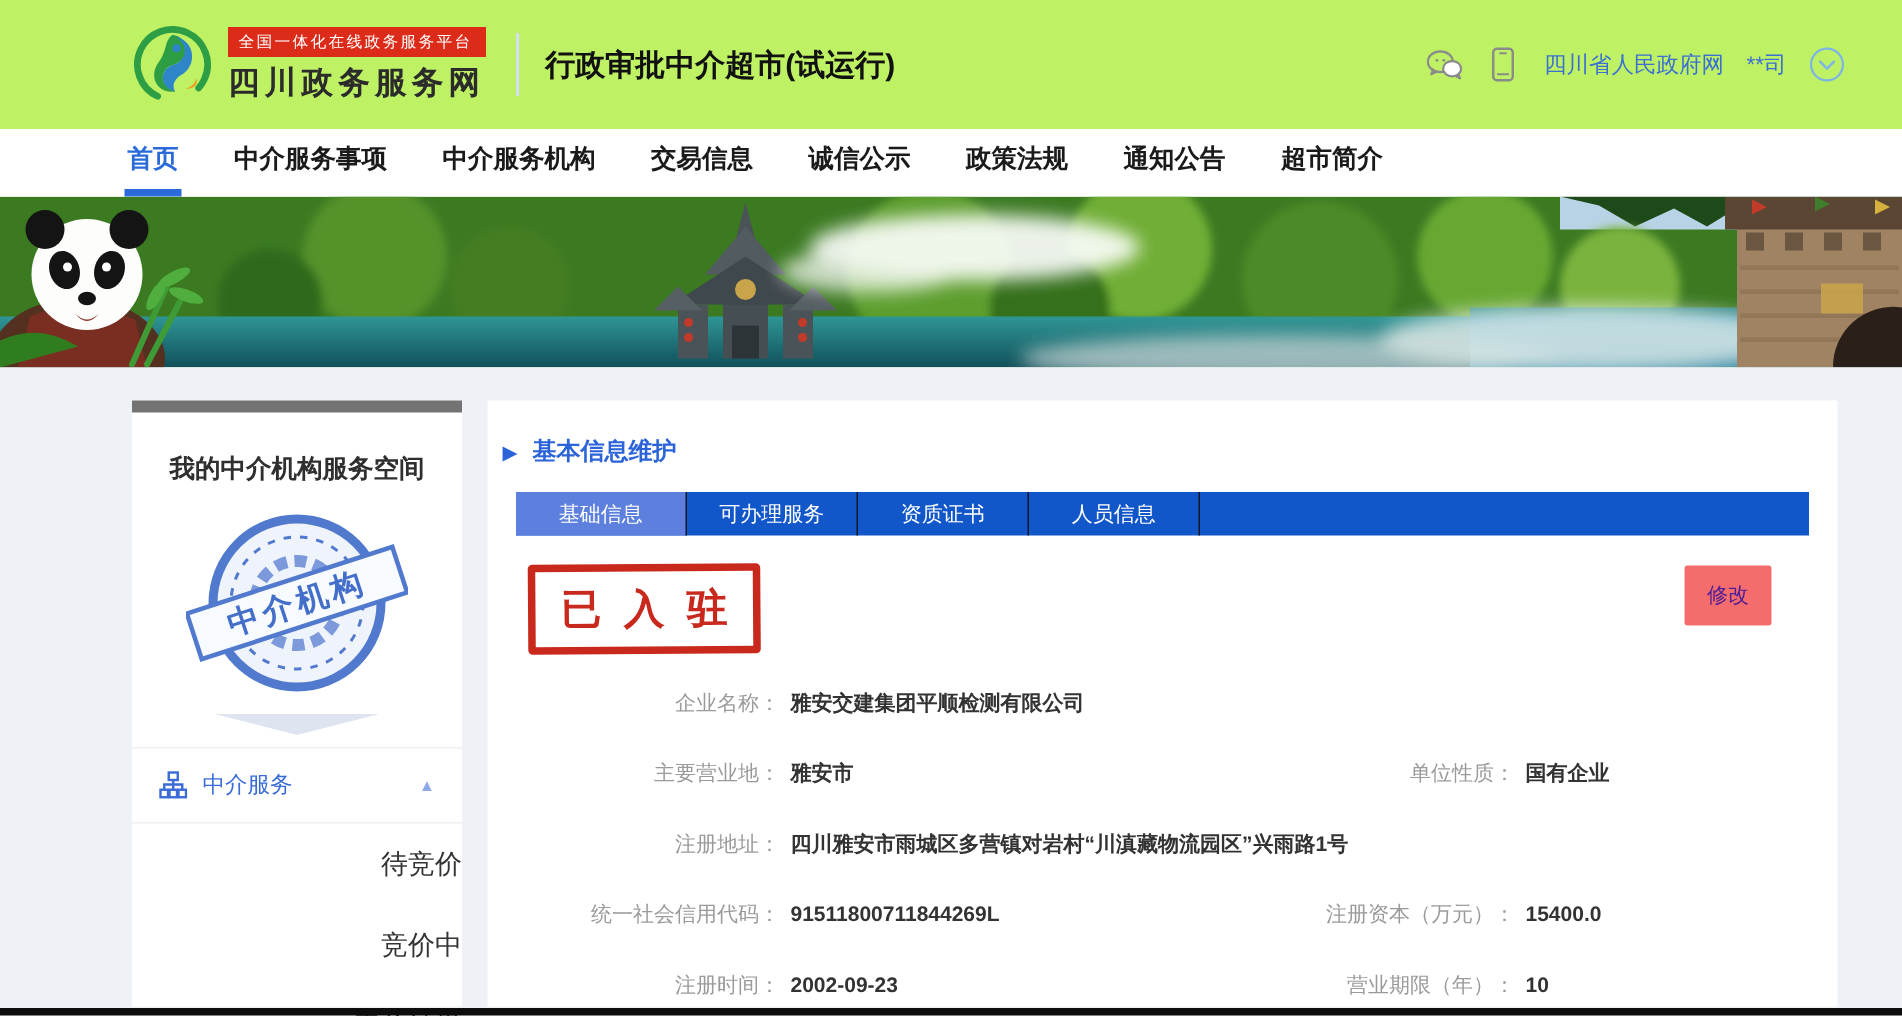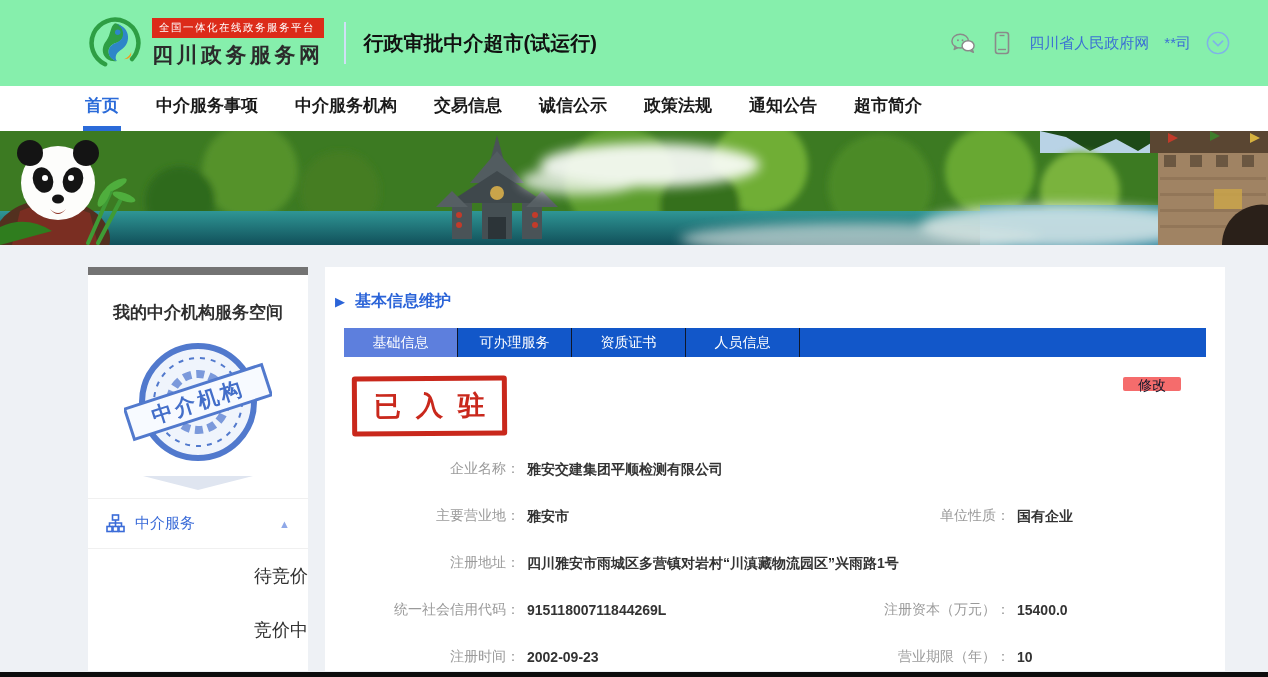--- a/index.html
+++ b/index.html
@@ -1,20 +1,20 @@
 <!DOCTYPE html>
 <html><head>
 <meta charset="utf-8">
 <style>
   * { margin:0; padding:0; box-sizing:border-box; }
   body { font-family:"Liberation Sans", sans-serif; background:#fff; }
   .page { position:relative; width:1268px; height:677px; overflow:hidden; background:#fff; }
 
   
-  .header { height:86px; display:flex; align-items:center; padding-left:88px; background:#86efac; }
+  .header { height:86px; display:flex; align-items:center; padding-left:88px; background:#bef264; }
   .logo-svg { width:54px; height:54px; margin-right:10px; }
   .brand { display:flex; flex-direction:column; }
   .brand-badge { background:#dc2b19; color:#fff; font-size:10.5px; letter-spacing:1.5px; padding:3px 7px; white-space:nowrap; }
   .brand-name { font-size:21px; font-weight:bold; color:#2b2b2b; letter-spacing:3.5px; margin-top:3px; }
   .header-divider { width:2px; height:42px; background:#cfe0f5; margin:0 18px 0 20px; }
   .page-title { font-size:20px; font-weight:bold; color:#111; }
   .header-right { margin-left:auto; display:flex; align-items:center; gap:15px; padding-right:38px; }
   .hicon { width:24px; height:24px; display:flex; align-items:center; justify-content:center; cursor:pointer; }
   .gov-link { color:#3b6fd4; font-size:15px; text-decoration:none; cursor:pointer; }
   .username { color:#3b6fd4; font-size:15px; cursor:pointer; }
@@ -46,21 +46,21 @@
 
   
   .main { position:absolute; left:325px; top:22px; width:900px; bottom:6px; background:#fff; }
   .section-head { display:flex; align-items:center; padding:24px 18px 16px 10px; }
   .section-arrow { color:#2b64d8; font-size:13px; margin-right:10px; }
   .section-title { color:#2b64d8; font-size:16px; font-weight:bold; }
   .tabbar { margin:0 19px; height:29px; background:#1257c9; display:flex; }
   .tab { width:114px; display:flex; align-items:center; justify-content:center; color:#fff; font-size:14px; cursor:pointer; border-right:1px solid #0f172a; }
   .tab.active { background:#5d7fdd; }
   .status-stamp { display:inline-block; margin:19px 0 0 27px; border:5px solid #c9281c; border-radius:3px; color:#c9281c; font-size:27px; font-weight:bold; letter-spacing:15px; padding:7px 2px 7px 17px; transform:rotate(-0.4deg); }
-  .edit-btn { position:absolute; right:44px; top:110px; width:58px; height:14px; background:#f56c6c; color:#0f172a; font-size:14px; border:none; border-radius:2px; cursor:pointer; }
+  .edit-btn { position:absolute; right:44px; top:110px; width:58px; height:40px; background:#f56c6c; color:#4c1d95; font-size:14px; border:none; border-radius:2px; cursor:pointer; }
   .form { margin-top:24px; }
   .frow { position:relative; height:47px; }
   .flabel { display:inline-block; width:195px; text-align:right; color:#9a9a9a; font-size:14px; vertical-align:top; }
   .fvalue { display:inline-block; margin-left:7px; color:#333; font-size:14px; font-weight:bold; max-width:440px; }
   .fright { position:absolute; left:520px; top:0; white-space:nowrap; }
   .fright .flabel { width:165px; }
 
   .bottom-strip { position:absolute; left:0; right:0; bottom:0; height:5px; background:#0d0d0d; }
 </style>
 </head>

